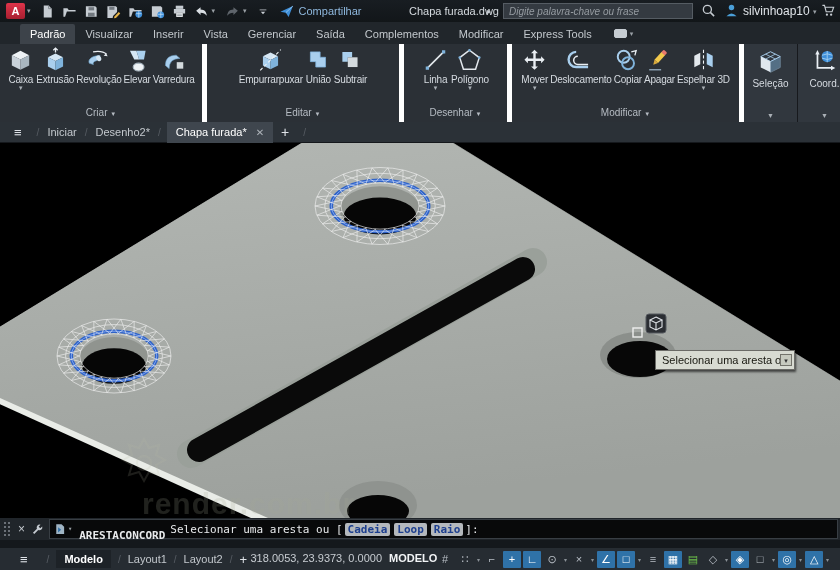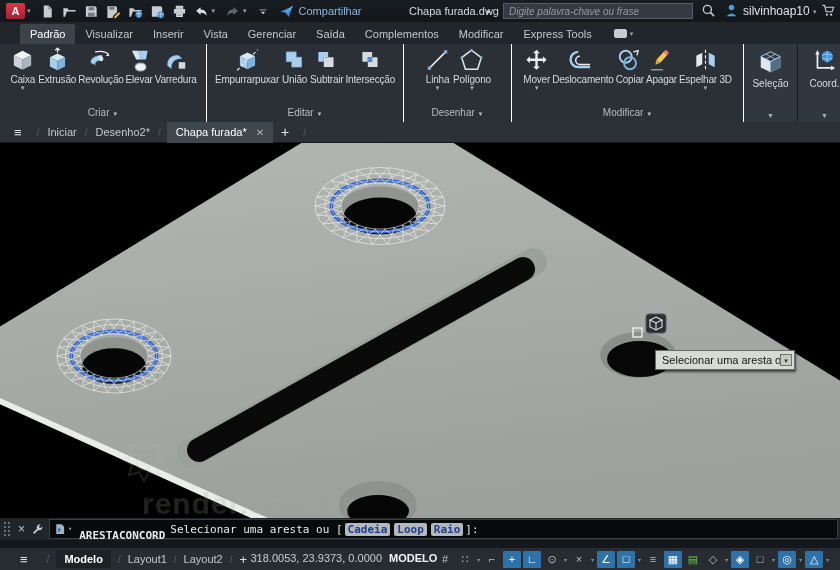--- a/index.html
+++ b/index.html
@@ -28,21 +28,21 @@
   .username{position:absolute;left:248px;top:4px;color:#dfe3e8;font-size:12px;}
   
   .ribbontabs{position:absolute;left:0;top:22px;width:840px;height:22px;background:#21262b;display:flex;align-items:flex-end;padding-left:20px;}
   .rtab{font-size:11px;color:#c3c8cd;padding:4px 10px 4px;cursor:default;}
   .rtab.active{background:#3d434a;color:#fff;border-radius:2px 2px 0 0;}
   .ribbon-opts{display:flex;align-items:center;gap:3px;margin-left:12px;padding-bottom:6px;}
   .ribbon-opts .bar{width:13px;height:9px;border:1px solid #c6ccd2;border-radius:2px;background:#c6ccd2;}
   .ribbon-opts .c{font-size:7px;color:#9aa0a6;}
   
   .ribbon{position:absolute;left:0;top:44px;width:840px;height:78px;background:#2b3036;display:flex;}
-  .rpanel{height:78px;border-right:1px solid #ffffff;display:flex;flex-direction:column;flex:0 0 auto;}
+  .rpanel{height:78px;border-right:5px solid #ffffff;display:flex;flex-direction:column;flex:0 0 auto;}
   .rpanel-body{flex:1;display:flex;justify-content:center;align-items:flex-start;padding-top:3px;}
   .rbtn{display:flex;flex-direction:column;align-items:center;padding:0 1px;cursor:default;}
   .rbtn .lbl{font-size:10px;letter-spacing:-.2px;color:#d5dae0;white-space:nowrap;margin-top:1px;}
   .rbtn .crt{font-size:6px;color:#aab0b6;line-height:5px;margin-top:1px;}
   .rpanel-footer{height:15px;text-align:center;font-size:10px;color:#b6bcc3;}
   .rpanel-footer .crt{font-size:6px;}
   .tallpanel{width:54px;background:#31373e;border-right:1px solid #17191d;display:flex;flex-direction:column;align-items:center;padding-top:5px;flex:0 0 auto;}
   .tallpanel .lbl{font-size:10px;color:#d5dae0;margin-top:3px;}
   .tallpanel .crt{margin-top:auto;margin-bottom:3px;font-size:7px;color:#aab0b6;}
   
@@ -321,30 +321,20 @@
             <span class="lbl">União</span>
           </div>
           <div class="rbtn">
             <span class="icon">
               <svg width="27" height="26" viewBox="0 0 24 24">
                 <path d="M4.5 4.5h9v5h-4v4h-5z" fill="#a9cfee"></path>
                 <rect x="9.5" y="9.5" width="9" height="9" fill="#d4dade"></rect>
               </svg>
             </span>
             <span class="lbl">Subtrair</span>
-          </div>
-          <div class="rbtn">
-            <span class="icon">
-              <svg width="27" height="26" viewBox="0 0 24 24">
-                <path d="M4.5 4.5h9v5h-4v4h-5z" fill="#d4dade"></path>
-                <path d="M18.5 18.5h-9v-5h4v-4h5z" fill="#d4dade"></path>
-                <rect x="9.5" y="9.5" width="4" height="4" fill="#4a90d9"></rect>
-              </svg>
-            </span>
-            <span class="lbl">Intersecção</span>
           </div>
         </div>
         <div class="rpanel-footer"><span>Editar</span> <span class="crt">▼</span></div>
       </div>
       <div class="rpanel" style="width: 108px;">
         <div class="rpanel-body">
           <div class="rbtn">
             <span class="icon">
               <svg width="27" height="26" viewBox="0 0 24 24">
                 <path d="M4.5 19.5L19.5 4.5" stroke="#e3e8ed" stroke-width="1.5"></path>

